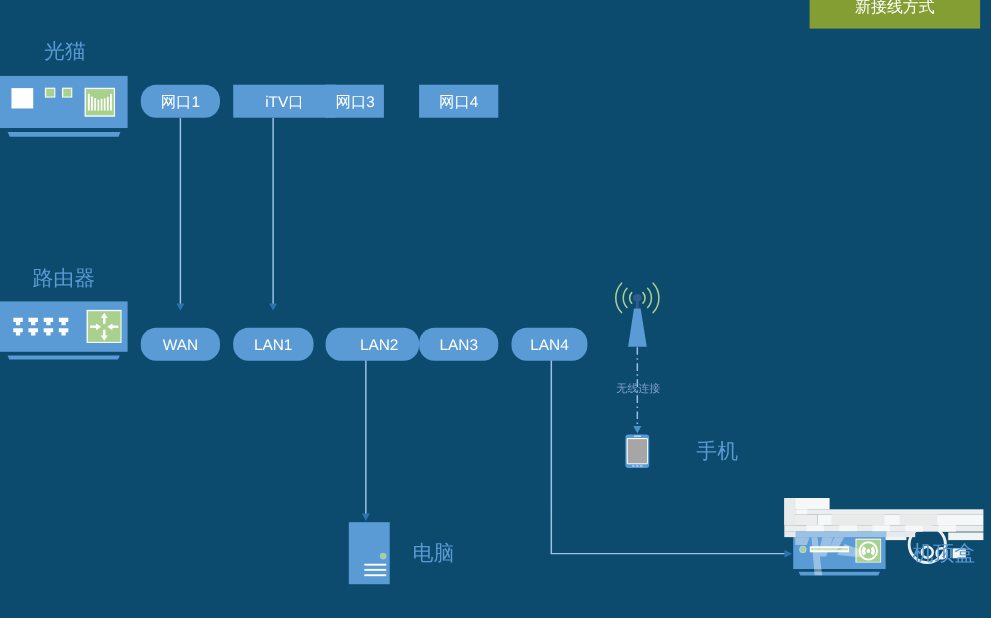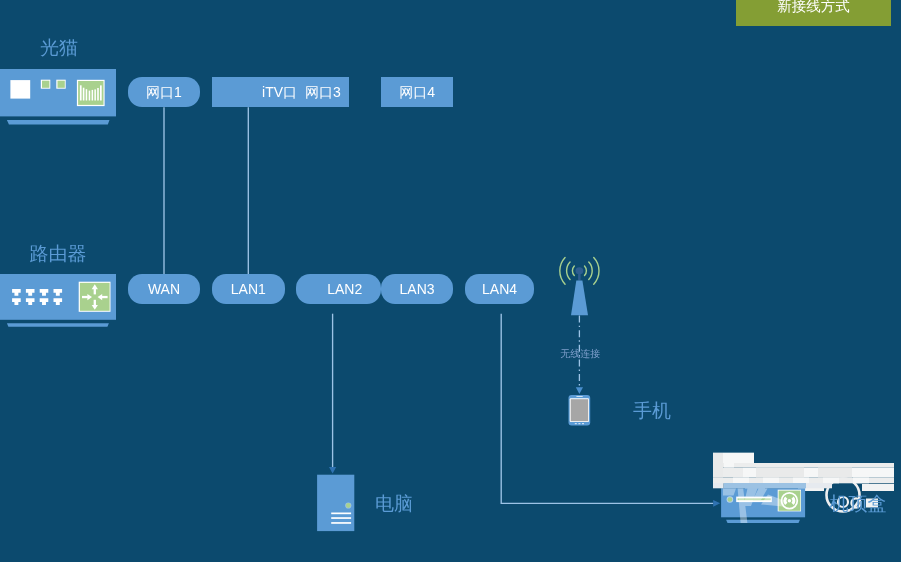--- a/index.html
+++ b/index.html
@@ -8,21 +8,21 @@
           font-family:"Liberation Sans",sans-serif;}
   .abs{position:absolute;}
   #banner{left:736px;top:-14px;width:155px;height:40px;background:#849e34;}
   #banner-text{position:absolute;left:0;top:0;width:155px;height:40px;
                display:flex;align-items:center;justify-content:center;
                color:#ffffff;font-size:14.5px;}
   .devlabel{position:absolute;color:#5b9bd5;font-size:19px;line-height:19px;white-space:nowrap;}
   .portbox{position:absolute;height:30.3px;background:#5b9bd5;color:#ffffff;font-size:14px;
            display:flex;align-items:center;justify-content:center;line-height:1;}
   .toprow{top:77px;}
-  .botrow{top:274px;border-radius:14px;}
+  .botrow{top:298px;border-radius:14px;}
   #wifi-label{position:absolute;color:#7f9fcc;font-size:10px;line-height:10px;white-space:nowrap;}
   #svgroot{position:absolute;left:0;top:0;}
 </style>
 </head>
 <body>
 
 <div id="canvas">
 
   <svg id="svgroot" width="901" height="562" viewBox="0 0 901 562">
 
@@ -200,21 +200,21 @@
 
   <div class="devlabel" style="left:40px;top:37.5px;">光猫</div>
   <div class="devlabel" style="left:29.5px;top:243.5px;">路由器</div>
   <div class="devlabel" style="left:375px;top:493.5px;">电脑</div>
   <div class="devlabel" style="left:633px;top:400.5px;">手机</div>
   <div class="devlabel" style="left:829.5px;top:493.5px;">机顶盒</div>
 
   <div id="wifi-label" style="left:560.3px;top:349px;">无线连接</div>
 
   <div class="portbox toprow" style="left:127.7px;width:72.6px;border-radius:14px;">网口1</div>
-  <div class="portbox toprow" style="left:212.05px;width:71px;padding-left:32px;">iTV口</div>
+  <div class="portbox toprow" style="left:212.05px;width:93px;">iTV口</div>
   <div class="portbox toprow" style="left:296.4px;width:53px;">网口3</div>
   <div class="portbox toprow" style="left:380.75px;width:72.6px;">网口4</div>
 
   <div class="portbox botrow" style="left:127.7px;width:72.6px;">WAN</div>
   <div class="portbox botrow" style="left:212.05px;width:72.6px;">LAN1</div>
   <div class="portbox botrow" style="left:296.4px;width:72.6px;padding-left:12px;">LAN2</div>
   <div class="portbox botrow" style="left:380.75px;width:72.6px;">LAN3</div>
   <div class="portbox botrow" style="left:465.1px;width:69px;">LAN4</div>
 
 </div>

